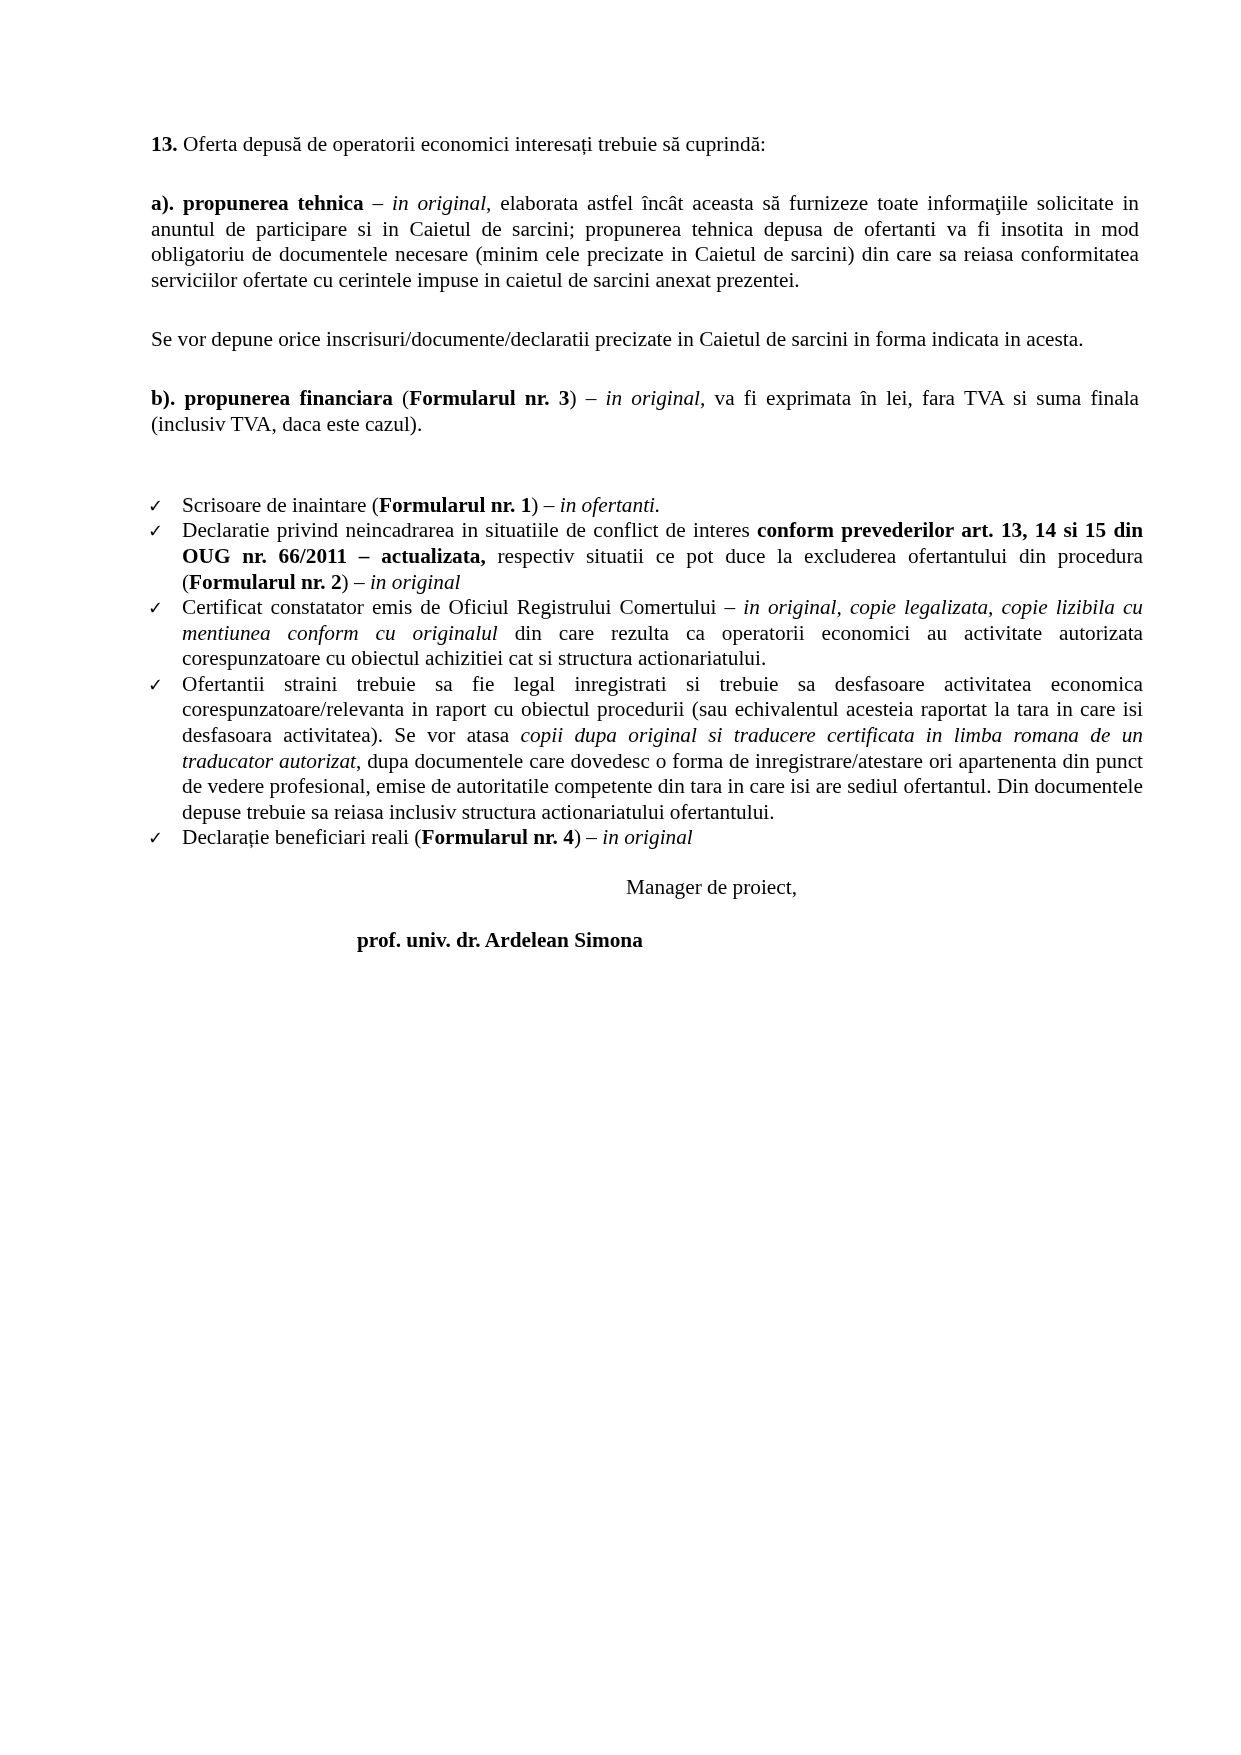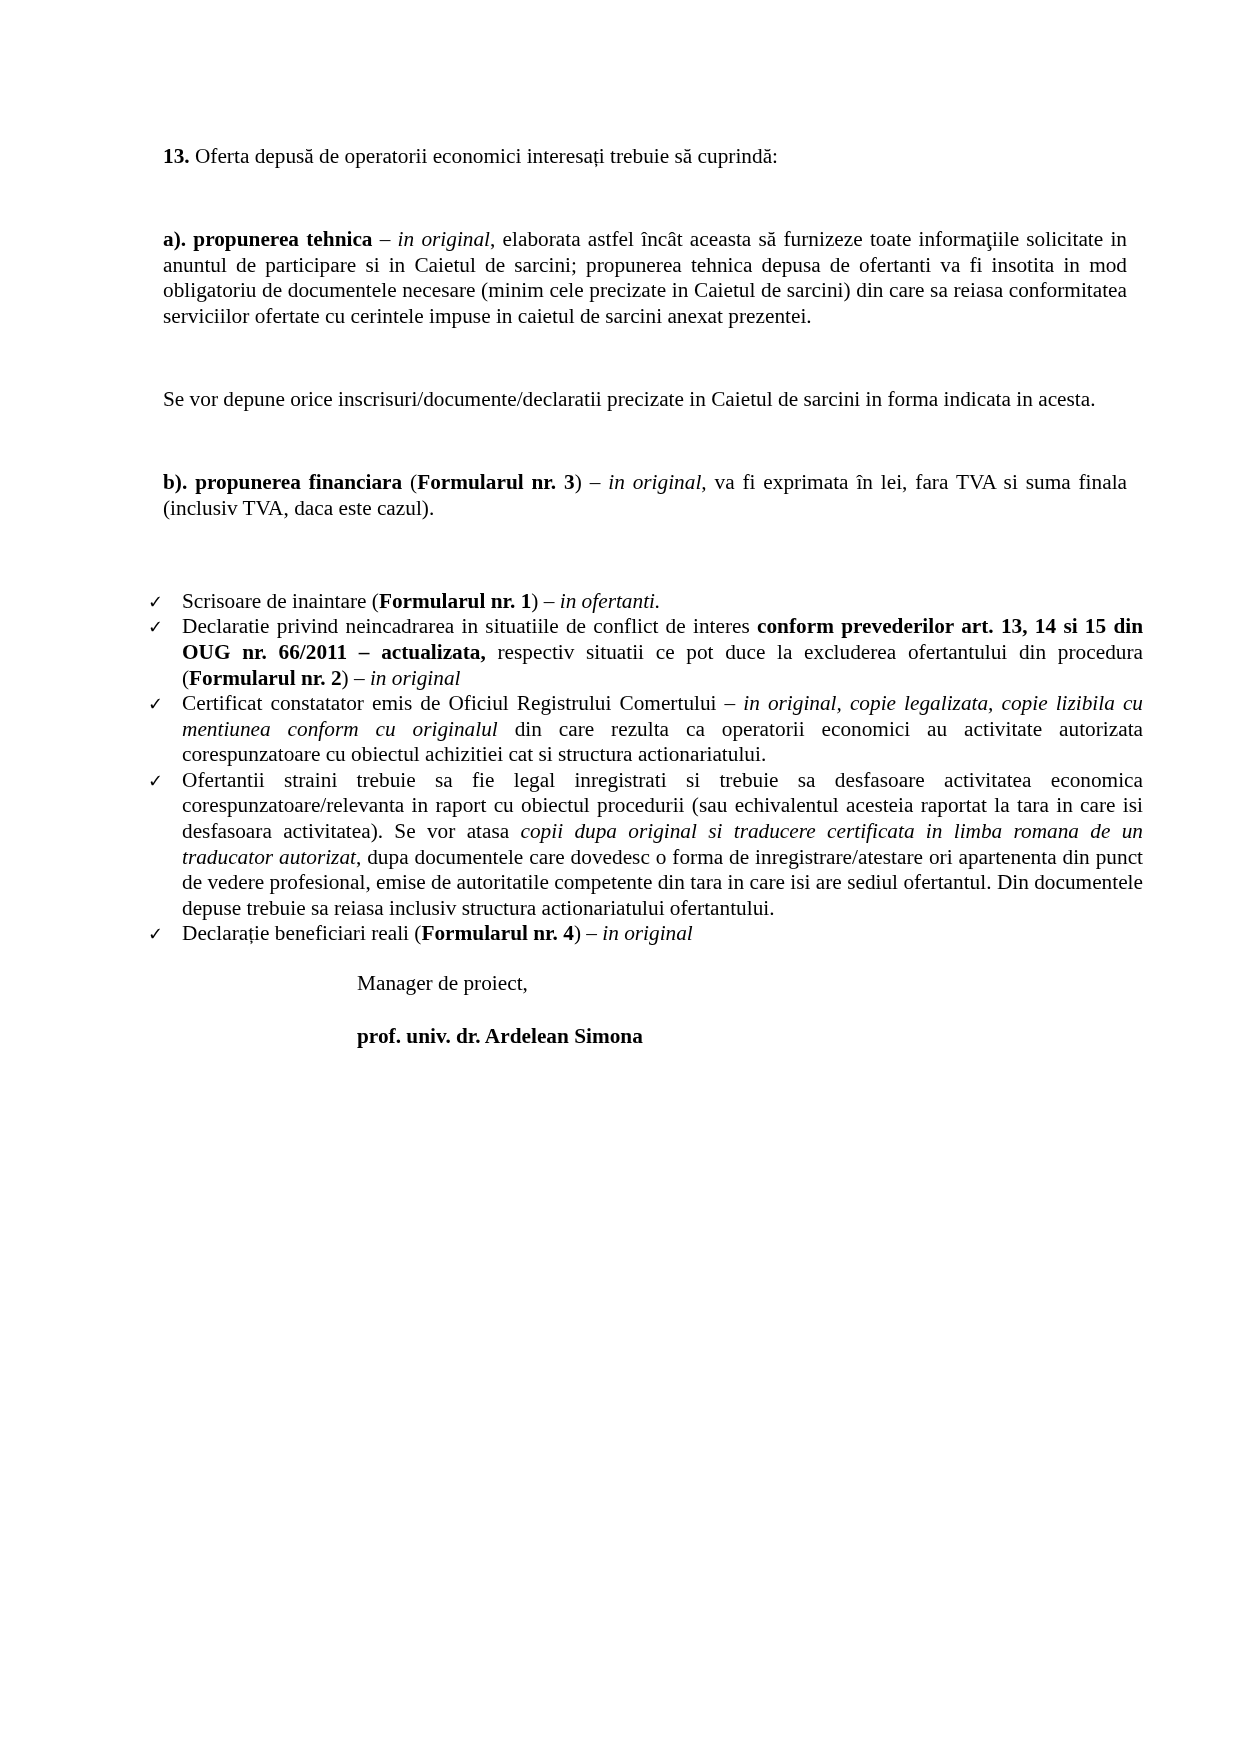--- a/index.html
+++ b/index.html
@@ -2,31 +2,31 @@
 <html><head>
 <meta charset="utf-8">
 <style>
   html, body { margin:0; padding:0; background:#ffffff; }
   body { width:1241px; height:1755px; position:relative; overflow:hidden; }
   .page {
     position:absolute; left:147px; top:128px; width:996px;
     font-family:"Liberation Serif", "DejaVu Serif", serif;
     font-size:21.3px; line-height:25.6px; color:#000;
   }
-  p { margin:16px; text-align:justify; }
+  p { margin:4px; text-align:justify; }
   .gap { height:25.6px; }
   b { font-weight:bold; }
   i { font-style:italic; }
   ul.checklist { list-style:none; margin:0; padding:0; }
   ul.checklist li { position:relative; padding-left:35px; text-align:justify; }
   ul.checklist li .check {
     position:absolute; left:1px; top:0; font-family:"DejaVu Sans", sans-serif; font-size:18px;
   }
   .sig { text-align:center; }
-  .sig .line1 { margin-left:210px; width:440px; text-align:left; }
+  .sig .line1 { margin-left:210px; width:440px; text-align:right; }
   .sig .line2 { margin-left:210px; width:440px; text-align:left; font-weight:bold; }
 </style>
 </head>
 <body>
 
 <div class="page">
 
   <p><b>13.</b><span> Oferta depusă de operatorii economici interesați trebuie să cuprindă:</span></p>
   <div class="gap"></div>
 

